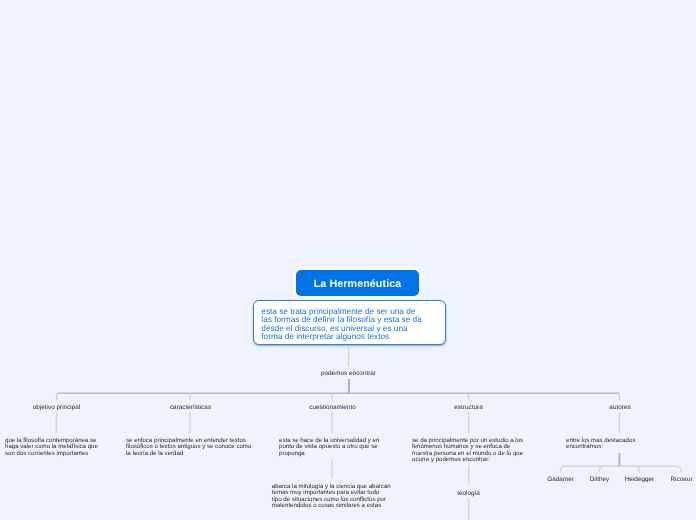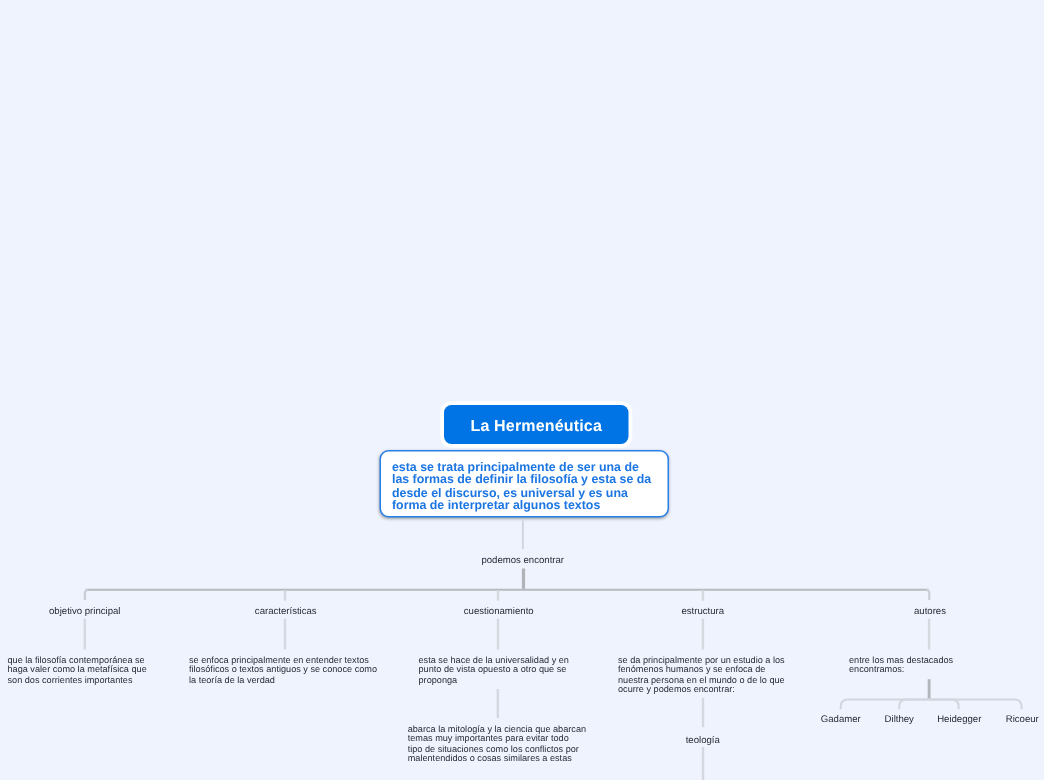--- a/index.html
+++ b/index.html
@@ -6,21 +6,21 @@
   body{width:696px;height:520px;background:#eff3fd;overflow:hidden;
        font-family:"Liberation Sans",sans-serif;
        -webkit-font-smoothing:antialiased;text-rendering:geometricPrecision;}
   #canvas{position:relative;width:696px;height:520px;}
   svg.lines{position:absolute;left:0;top:0;width:696px;height:520px;pointer-events:none;}
   .node{position:absolute;box-sizing:border-box;}
   .root{background:#0074e4;color:#fff;font-weight:bold;font-size:10.7px;
         border-radius:5px;box-shadow:0 0 0 2.5px #fff;
         display:flex;align-items:flex-start;justify-content:center;padding-top:8px;box-sizing:border-box;letter-spacing:.1px;}
   .desc{background:#fff;border:1.7px solid #2880e8;border-radius:6px;box-shadow:0 1px 2px rgba(60,64,72,0.45);
-        color:#1b75e2;font-weight:bold;font-size:8.25px;line-height:8.5px;}
+        color:#1b75e2;font-weight:normal;font-size:8.25px;line-height:8.5px;}
   .lbl{font-size:6.4px;color:#262c34;white-space:nowrap;text-align:center;}
   .txt{font-size:6.1px;color:#262c34;line-height:6.6px;}
 </style>
 </head>
 <body>
 
 <div id="canvas">
 
   <svg class="lines" viewBox="0 0 696 520">
     <g fill="none" stroke="#b8bbc2" stroke-width="1.3" stroke-linecap="butt">

